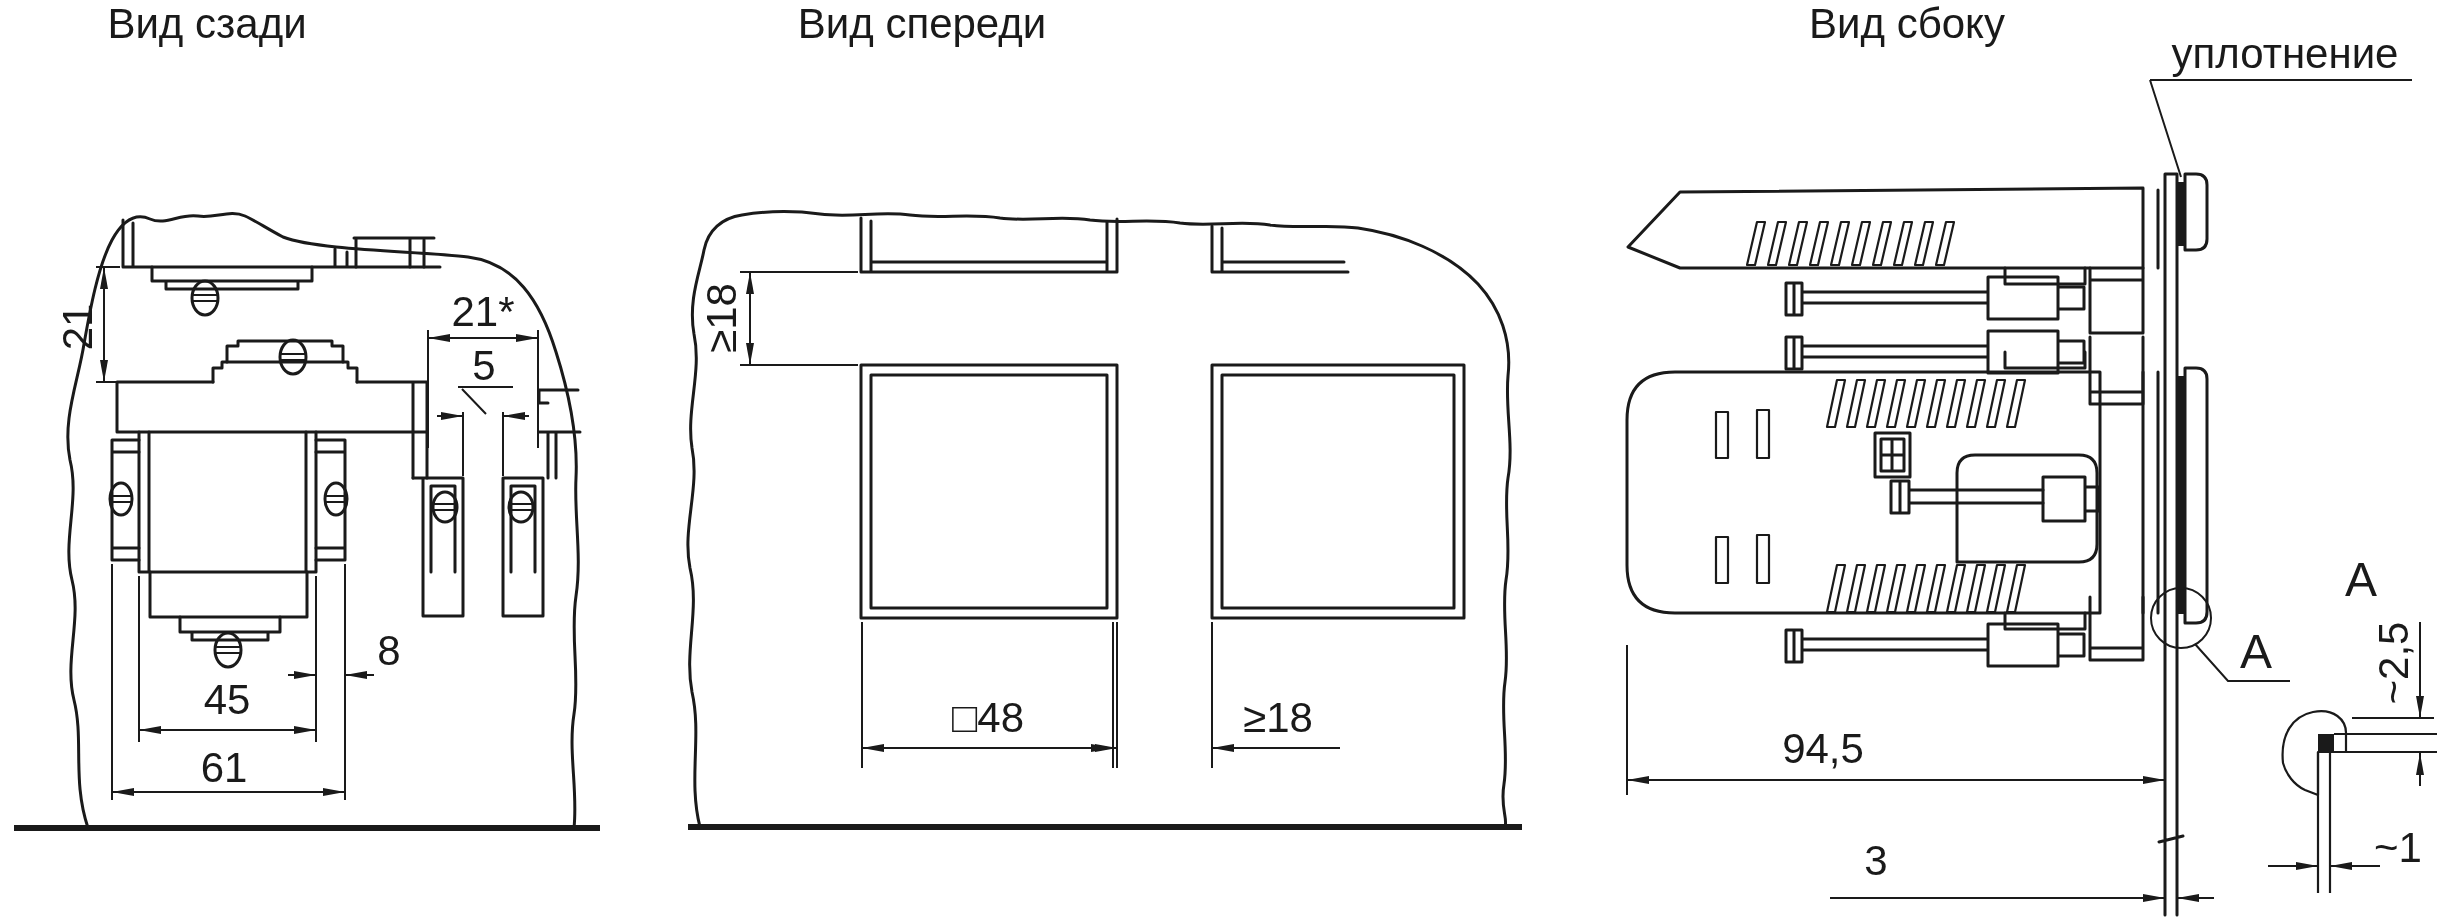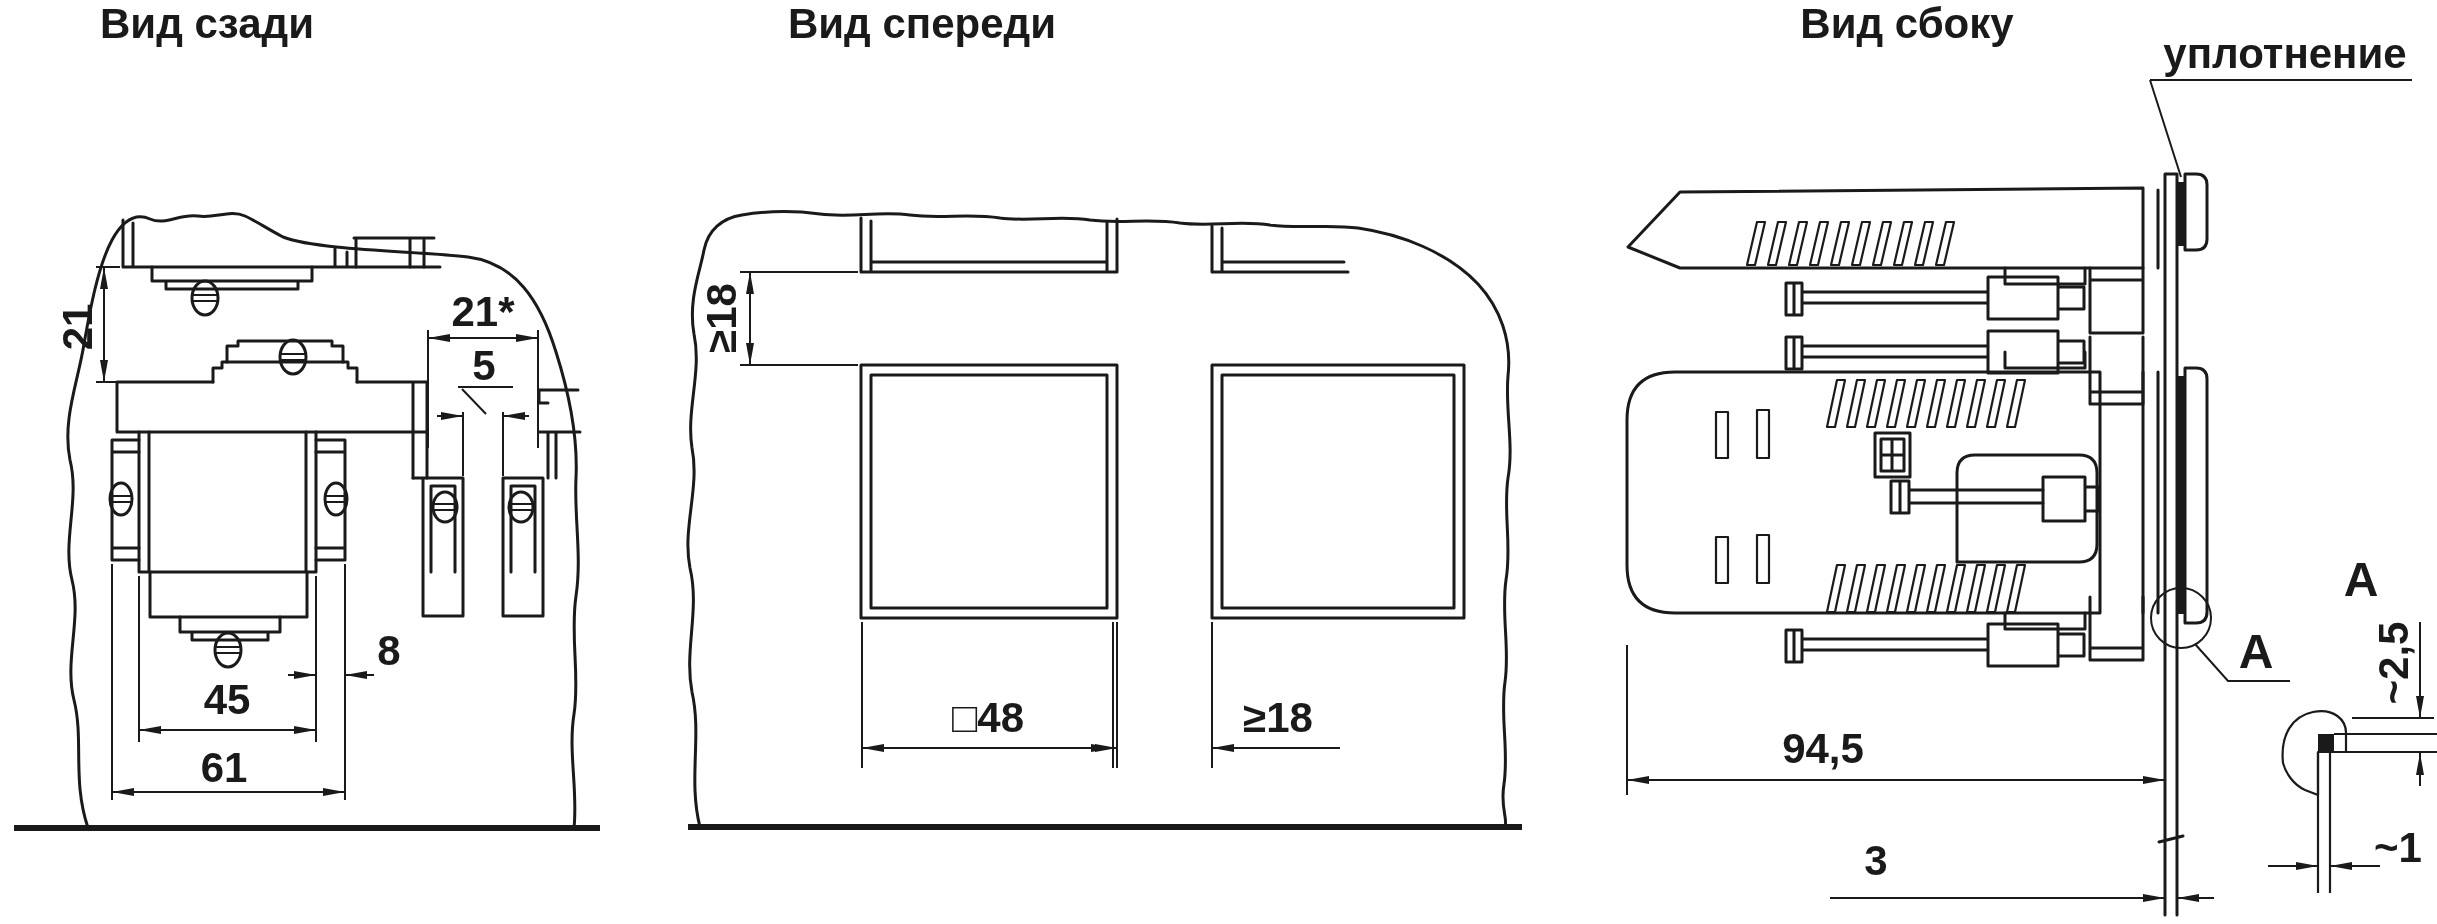--- a/index.html
+++ b/index.html
@@ -1,16 +1,16 @@
 <!DOCTYPE html>
 <html><head>
 <meta charset="utf-8">
 <style>
   html,body{margin:0;padding:0;background:#ffffff;}
-  #canvas{position:relative;width:2437px;height:924px;background:#ffffff;overflow:hidden;font-weight:bold;}
+  #canvas{position:relative;width:2437px;height:924px;background:#ffffff;overflow:hidden;}
   svg{position:absolute;left:0;top:0;}
   text{fill:#1a1a1a;font-family:"Liberation Sans","DejaVu Sans",sans-serif;}
   .t-title{font-size:42px;}
   .t-dim{font-size:42px;}
   .t-big{font-size:48px;}
   .o{stroke:#1a1a1a;stroke-width:3;fill:none;stroke-linejoin:round;stroke-linecap:round;}
   .o2{stroke:#1a1a1a;stroke-width:2.2;fill:none;stroke-linejoin:round;}
   .dim{stroke:#1a1a1a;stroke-width:2;fill:none;}
   .thick{stroke:#1a1a1a;stroke-width:6;fill:none;}
   .blk{fill:#1a1a1a;stroke:none;}

